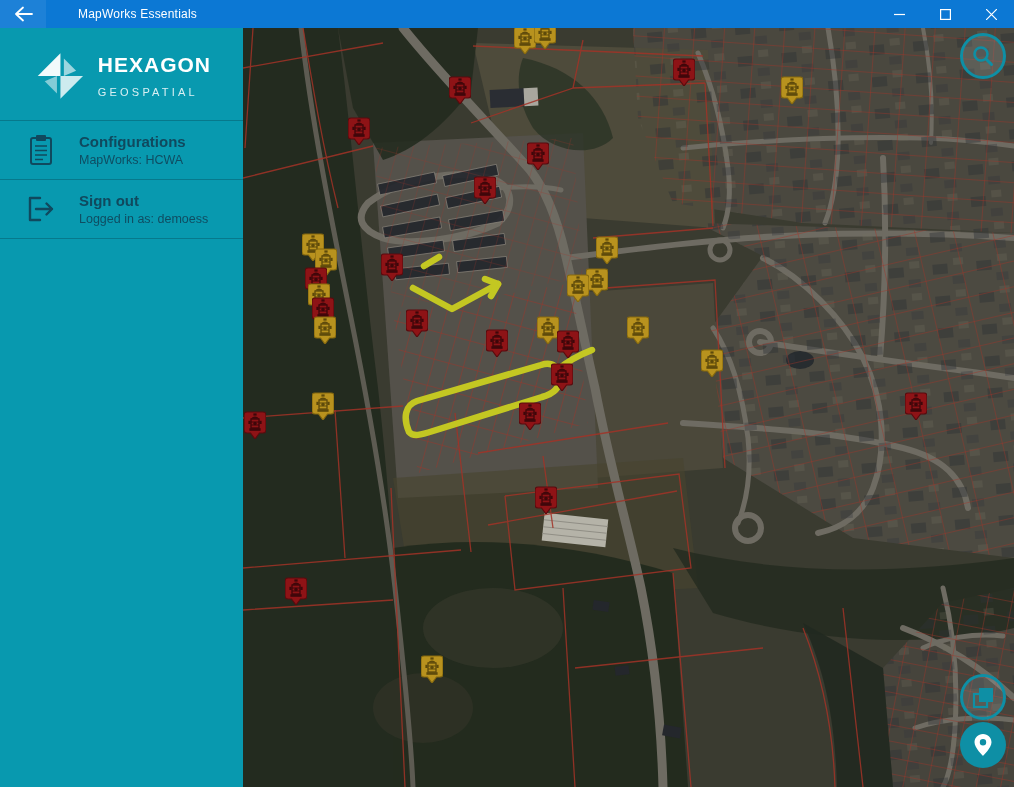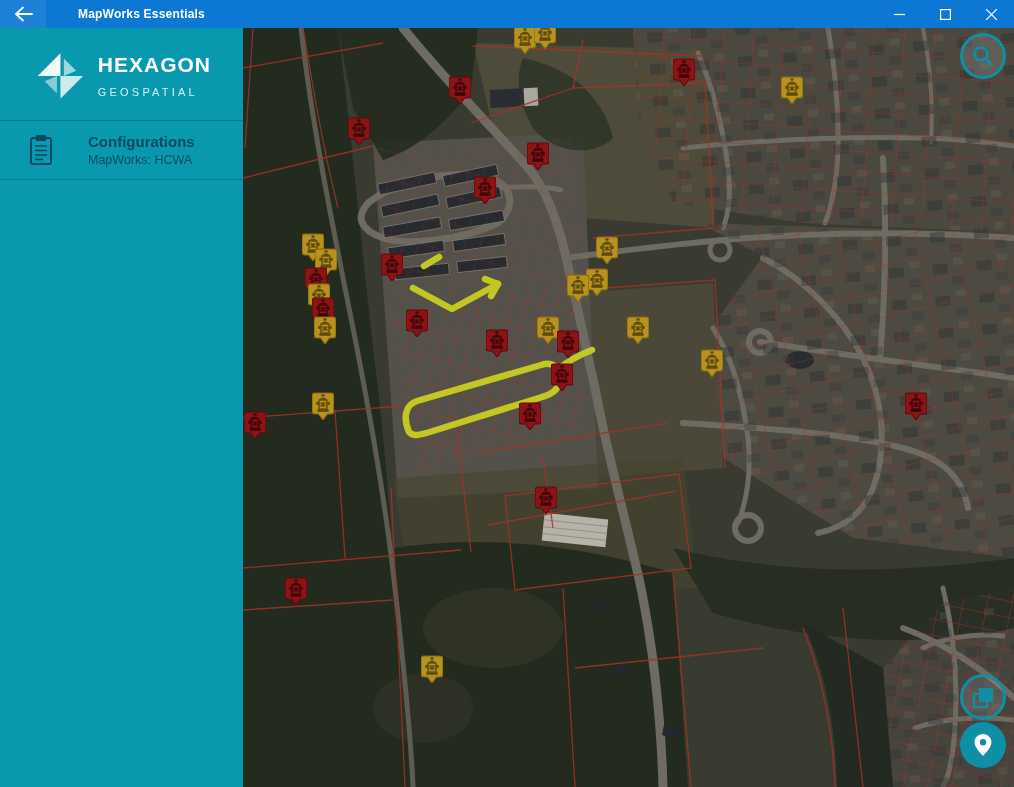--- a/index.html
+++ b/index.html
@@ -13,31 +13,31 @@
     --ui-teal:#0E8FA5;
     --map-base:#3A3B30;
   }
   *{margin:0;padding:0;box-sizing:border-box;font-family:"Liberation Sans",sans-serif;}
   html,body{width:1014px;height:787px;overflow:hidden;background:#000;}
   .window{position:relative;width:1014px;height:787px;background:var(--map-base);}
 
   
   .titlebar{position:absolute;left:0;top:0;width:1014px;height:28px;background:var(--titlebar-blue);display:flex;align-items:center;}
   .back-btn{width:46px;height:28px;border:none;background:rgba(255,255,255,0.07);display:flex;align-items:center;justify-content:center;cursor:pointer;}
-  .app-title{color:#fff;font-size:12px;font-weight:700;margin-left:12px;letter-spacing:.2px;padding-left:20px;}
+  .app-title{color:#fff;font-size:12px;font-weight:400;margin-left:12px;letter-spacing:.2px;padding-left:20px;}
   .win-controls{margin-left:auto;display:flex;height:28px;}
   .win-btn{width:46px;height:28px;border:none;background:transparent;display:flex;align-items:center;justify-content:center;cursor:pointer;}
 
   
   .sidebar{position:absolute;left:0;top:28px;width:243px;height:759px;background:var(--sidebar-teal);}
   .brand{display:flex;align-items:center;gap:13px;padding:20px 32px 16px 36px;}
   .brand-name{color:#fff;font-size:21px;font-weight:700;letter-spacing:1px;line-height:1.05;}
   .brand-sub{color:rgba(255,255,255,.85);font-size:11px;letter-spacing:3.2px;margin-top:10px;}
   .menu{border-top:1px solid rgba(6,62,74,.35);}
-  .menu-item{display:flex;align-items:center;gap:32px;padding:12px 16px 12px 26px;min-height:57px;border-bottom:1px solid rgba(6,62,74,.35);cursor:pointer;}
+  .menu-item{display:flex;align-items:center;gap:23px;padding:12px 16px 12px 26px;min-height:57px;border-bottom:1px solid rgba(6,62,74,.35);cursor:pointer;}
   .mi-icon{width:30px;display:flex;justify-content:center;flex:0 0 30px;}
   .mi-label{color:var(--sidebar-text);font-size:15px;font-weight:700;}
   .mi-sub{color:var(--sidebar-text);font-size:12.5px;margin-top:3px;opacity:.95;}
 
   
   .map{position:absolute;left:243px;top:28px;width:771px;height:759px;background:var(--map-base);overflow:hidden;}
   .map svg.canvas{position:absolute;inset:0;display:block;}
   .map-btn{position:absolute;width:46px;height:46px;border-radius:50%;border:none;display:flex;align-items:center;justify-content:center;cursor:pointer;}
   .btn-glass{border:3px solid var(--ui-teal);background:rgba(195,210,220,0.16);}
   .btn-solid{background:var(--ui-teal);}
@@ -98,20 +98,32 @@
             <rect x="8" y="1" width="10" height="6" rx="1" fill="var(--sidebar-text)"></rect>
             <path d="M7 12 H19 M7 16.5 H19 M7 21 H19 M7 25.5 H15" stroke="var(--sidebar-text)" stroke-width="1.6" fill="none"></path>
           </svg>
         </span>
         <div class="mi-text">
           <div class="mi-label">Configurations</div>
           <div class="mi-sub">MapWorks: HCWA</div>
         </div>
       </div>
 
+      <div class="menu-item">
+        <span class="mi-icon">
+          <svg width="30" height="30" viewBox="0 0 30 30">
+            <path d="M14 4 H4 V26 H14" fill="none" stroke="var(--sidebar-text)" stroke-width="2.4" stroke-linecap="round" stroke-linejoin="round"></path>
+            <path d="M10 15 H26 M26 15 L20.5 9.5 M26 15 L20.5 20.5" fill="none" stroke="var(--sidebar-text)" stroke-width="2.4" stroke-linecap="round" stroke-linejoin="round"></path>
+          </svg>
+        </span>
+        <div class="mi-text">
+          <div class="mi-label">Sign out</div>
+          <div class="mi-sub">Logged in as: demoess</div>
+        </div>
+      </div>
     </div>
   </div>
 
   <div class="map">
     <svg class="canvas" width="771" height="759" viewBox="0 0 771 759">
       <defs>
         <pattern id="gA" width="30" height="20" patternUnits="userSpaceOnUse" patternTransform="rotate(4)">
           <path d="M0 0H30M0 0V20" style="stroke:var(--parcel-red);stroke-width:1;fill:none" opacity="0.85"></path>
         </pattern>
         <pattern id="gB" width="38" height="25" patternUnits="userSpaceOnUse" patternTransform="rotate(-13)">

